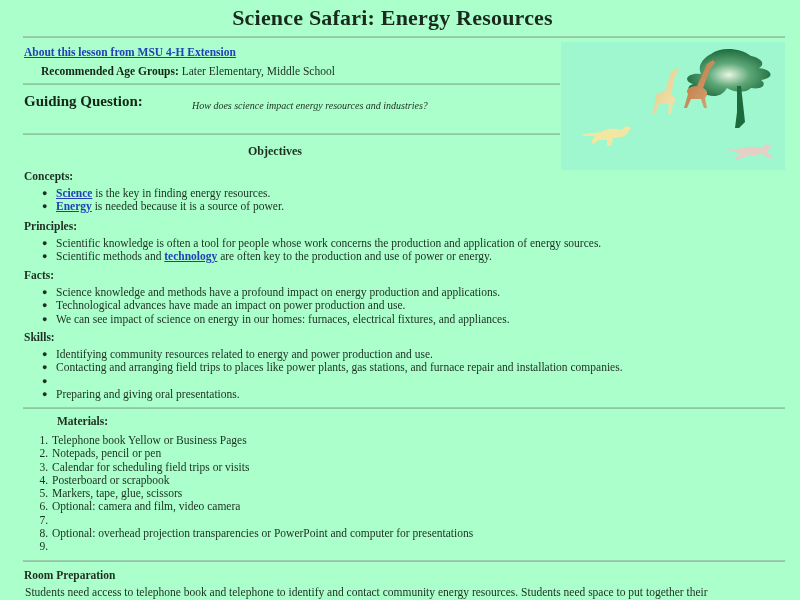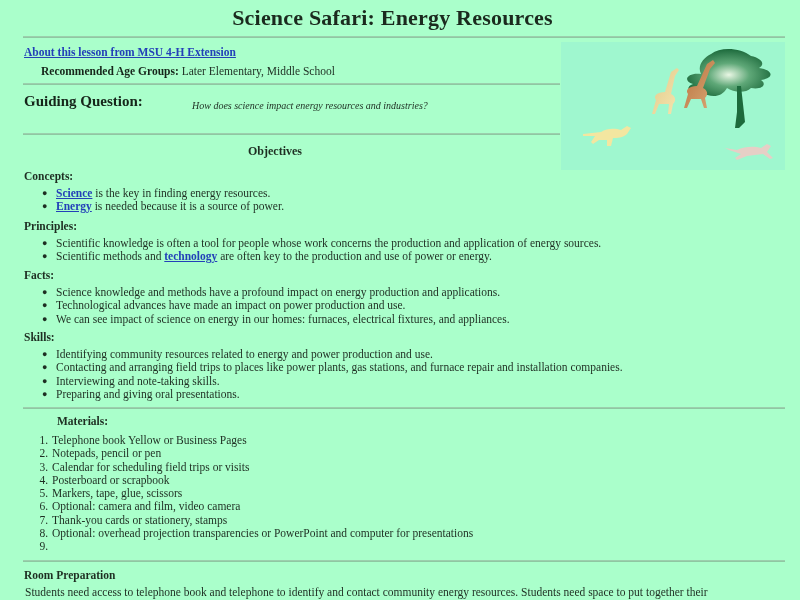--- a/index.html
+++ b/index.html
@@ -127,35 +127,35 @@
   <ul class="blist" style="left:56px; top:286px;">
     <li><span class="bullet">●</span><span>Science knowledge and methods have a profound impact on energy production and applications.</span></li>
     <li><span class="bullet">●</span><span>Technological advances have made an impact on power production and use.</span></li>
     <li><span class="bullet">●</span><span>We can see impact of science on energy in our homes: furnaces, electrical fixtures, and appliances.</span></li>
   </ul>
 
   <div class="abs sec-label" style="left:24px; top:331px;">Skills:</div>
   <ul class="blist" style="left:56px; top:348px;">
     <li><span class="bullet">●</span><span>Identifying community resources related to energy and power production and use.</span></li>
     <li><span class="bullet">●</span><span>Contacting and arranging field trips to places like power plants, gas stations, and furnace repair and installation companies.</span></li>
-    <li><span class="bullet">●</span><span>Interviewing and note-taking skills.</span></li>
+    <li><span class="bullet">●</span></li>
     <li><span class="bullet">●</span><span>Preparing and giving oral presentations.</span></li>
   </ul>
 
   <div class="hr" style="left:23px; top:407px; width:762px;"></div>
 
   <div class="abs sec-label" style="left:24px; top:415px;margin-left:33px;">Materials:</div>
   <ol class="nlist" style="left:52px; top:434px;">
     <li><span class="num">1.</span><span>Telephone book Yellow or Business Pages</span></li>
     <li><span class="num">2.</span><span>Notepads, pencil or pen</span></li>
     <li><span class="num">3.</span><span>Calendar for scheduling field trips or visits</span></li>
     <li><span class="num">4.</span><span>Posterboard or scrapbook</span></li>
     <li><span class="num">5.</span><span>Markers, tape, glue, scissors</span></li>
     <li><span class="num">6.</span><span>Optional: camera and film, video camera</span></li>
-    <li><span class="num">7.</span><span>Thank-you cards or stationery, stamps</span></li>
+    <li><span class="num">7.</span></li>
     <li><span class="num">8.</span><span>Optional: overhead projection transparencies or PowerPoint and computer for presentations</span></li>
     <li><span class="num">9.</span></li>
   </ol>
 
   <div class="hr" style="left:23px; top:560px; width:762px;"></div>
 
   <div class="abs sec-label" style="left:24px; top:569px;">Room Preparation</div>
   <div class="abs para" style="left:25px; top:586px;">Students need access to telephone book and telephone to identify and contact community energy resources. Students need space to put together their</div>
 
 </div>

